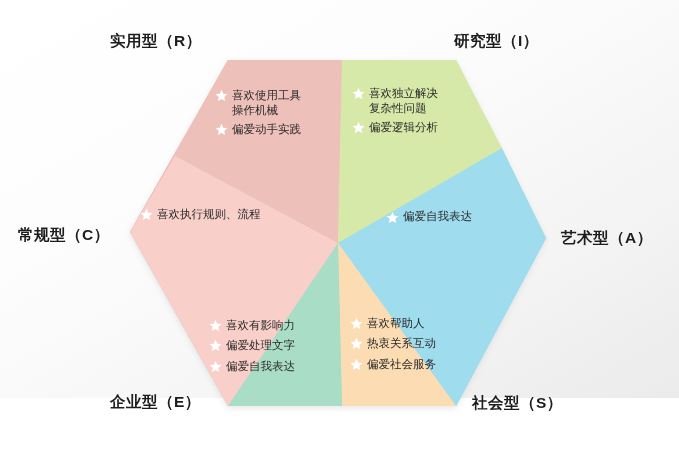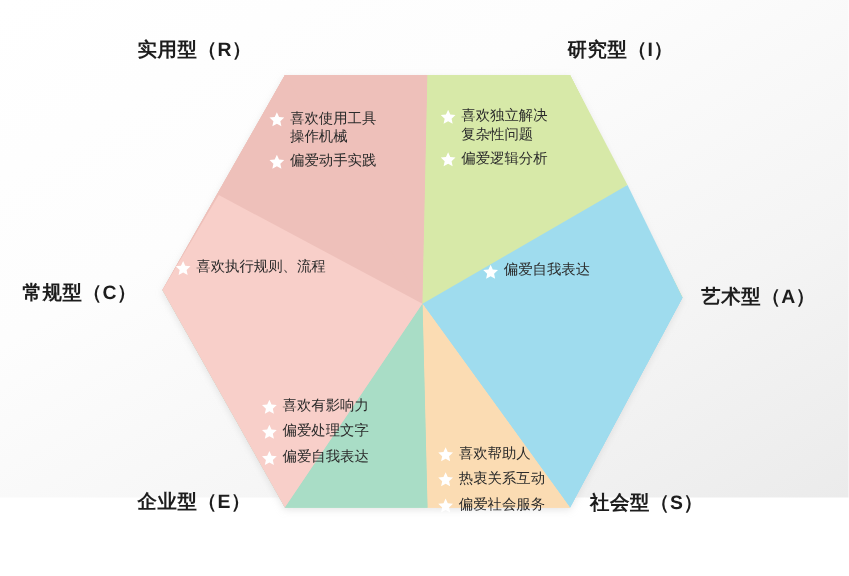--- a/index.html
+++ b/index.html
@@ -72,21 +72,21 @@
   .bullet-text {
     display: block;
   }
   .bullet-text .ln { display: block; }
 
   .b-r { left: 215px; top: 88px; }
   .b-i { left: 352px; top: 86px; }
   .b-c { left: 140px; top: 207px; }
   .b-a { left: 386px; top: 201px; }
   .b-e { left: 209px; top: 318px; }
-  .b-s { left: 350px; top: 316px; margin-top: 40px; }
+  .b-s { left: 350px; top: 316px; }
 
   .bullet-row.tight { margin-bottom: 2px; }
 </style>
 </head>
 <body>
 
 <div id="canvas">
 
   <svg id="wheel" viewBox="0 0 679 461">
     <defs>

